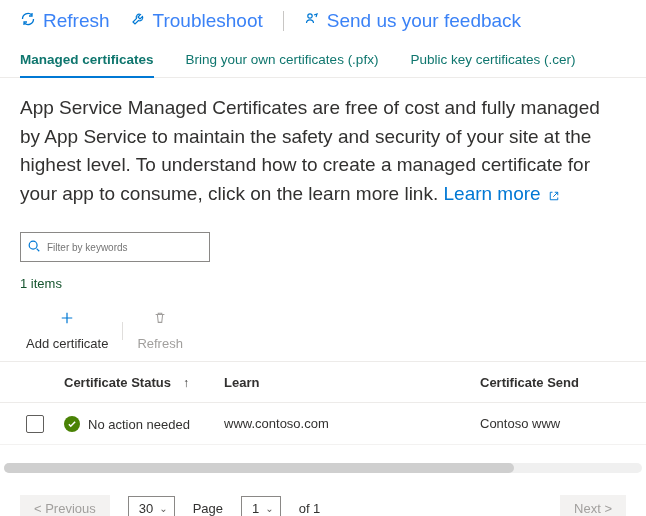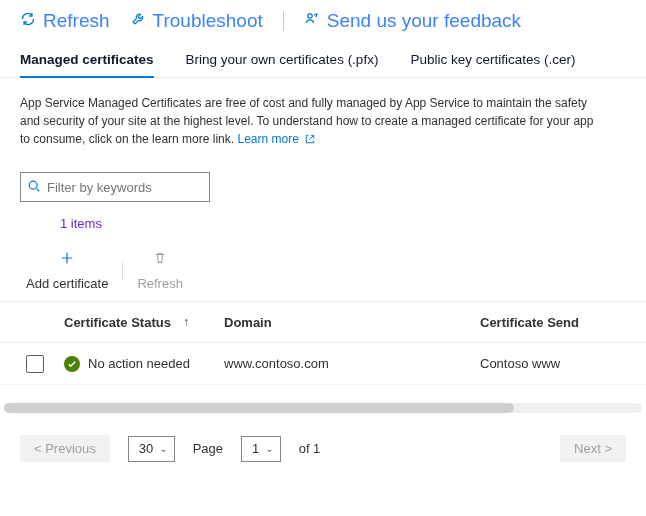--- a/index.html
+++ b/index.html
@@ -32,38 +32,38 @@
   .tabs {
     display: flex;
     gap: 32px;
     padding: 6px 20px 0 20px;
     border-bottom: 1px solid #edebe9;
   }
   .tab {
     padding: 6px 0 10px 0;
     cursor: pointer;
     font-size: 13.5px;
-    color: #0f172a;
+    color: #0f766e;
     position: relative;
   }
   .tab.active {
     font-weight: 600;
   }
   .tab.active::after {
     content: "";
     position: absolute;
     left: 0; right: 0; bottom: -1px;
     height: 2.5px;
     background: #0078d4;
   }
   .desc {
     padding: 16px 20px 8px 20px;
     line-height: 1.5;
     color: #323130;
-    font-size: 12px;
+    font-size: 19px;
     max-width: 620px;
   }
   .link {
     color: #0078d4;
     text-decoration: none;
     cursor: pointer;
   }
   .ext-icon { display:inline-block; vertical-align: -2px; margin-left:2px;}
   .filter-row {
     display: flex;
@@ -78,42 +78,41 @@
     height: 30px;
     width: 190px;
     padding: 0 6px;
     gap: 6px;
   }
   .search input {
     border: 0;
     outline: 0;
     flex: 1;
     font-family: inherit;
-    font-size: 13px;
+    font-size: 10px;
     color: #605e5c;
     background: transparent;
   }
   .pill {
     display: flex;
     align-items: center;
     gap: 8px;
     border: 1px solid #0078d4;
     border-radius: 16px;
     height: 30px;
     padding: 0 14px 0 10px;
     background: #eff6fc;
     color: #201f1e;
     cursor: pointer;
     font-size: 13px;
   }
   .count {
     padding: 10px 20px 6px 20px;
-    color: #6d28d9;
-    font-size: 13px;
-    margin-left: 40px;
+    color: #14532d;
+    font-size: 13px;
   }
   .actions {
     display: flex;
     align-items: center;
     gap: 14px;
     padding: 14px 20px 10px 26px;
   }
   .act-btn {
     display: flex;
     align-items: center;
@@ -143,21 +142,21 @@
     border-top: 1px solid #edebe9;
     border-bottom: 1px solid #edebe9;
     height: 42px;
     font-weight: 600;
   }
   .trow {
     height: 42px;
     border-bottom: 1px solid #f3f2f1;
   }
   .col-check { width: 38px; display:flex; align-items:center;}
-  .col-status { width: 156px; display:flex; align-items:flex-start; gap:8px;}
+  .col-status { width: 156px; display:flex; align-items:flex-end; gap:8px;}
   .col-domain { width: 260px; padding-left:4px;}
   .col-name { flex:1; }
   .checkbox {
     width: 18px; height: 18px;
     border: 1px solid #605e5c;
     border-radius: 2px;
     background: #fff;
   }
   .status-icon {
     width:16px; height:16px;
@@ -290,21 +289,21 @@
   </div>
 </div>
 
 <div class="table">
   <div class="thead">
     <div class="col-check"></div>
     <div class="col-status">
       <span>Certificate Status</span>
       <span class="sort-arrow">↑</span>
     </div>
-    <div class="col-domain">Domain</div>
+    <div class="col-domain">Learn</div>
     <div class="col-name">Certificate Send</div>
   </div>
   <div class="trow">
     <div class="col-check">
       <div class="checkbox"></div>
     </div>
     <div class="col-status">
       <span class="status-icon">
         <svg width="10" height="10" viewBox="0 0 16 16" fill="none" stroke="#fff" stroke-width="2.5">
           <path d="M3 8.5l3 3L13 4.5"></path>

